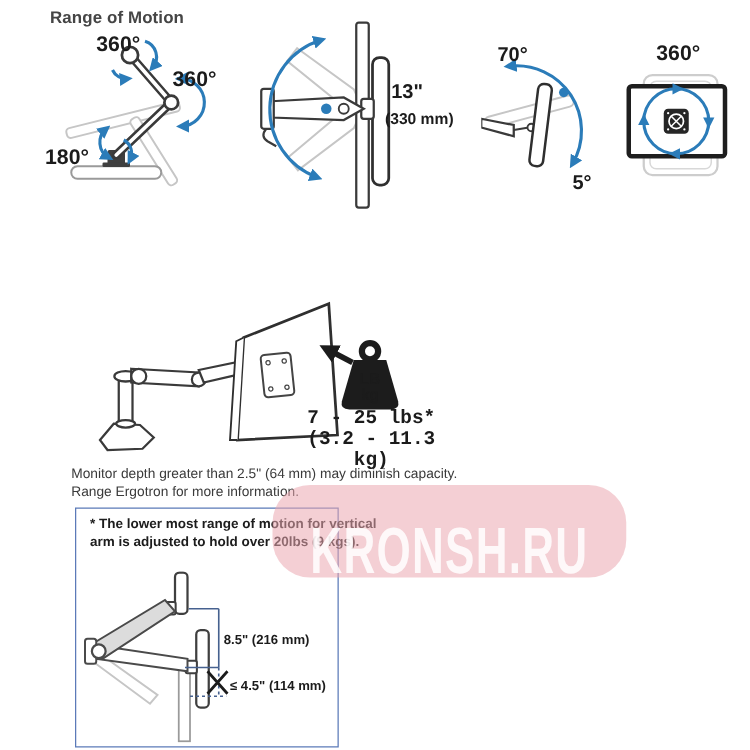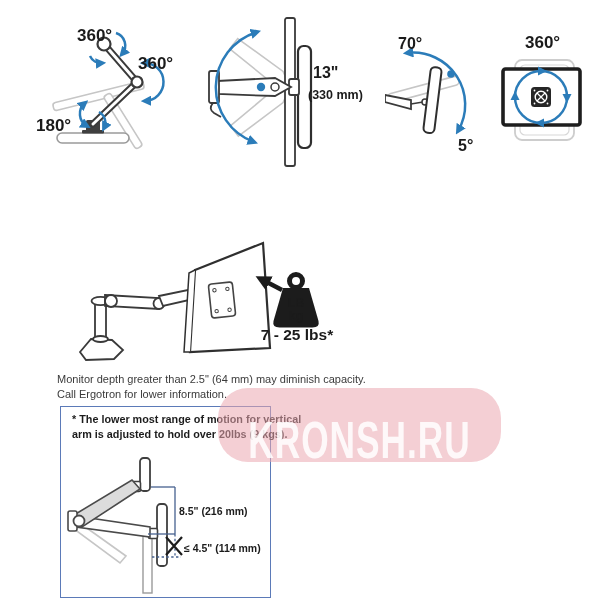--- a/index.html
+++ b/index.html
@@ -5,35 +5,36 @@
   html,body{margin:0;padding:0;background:#fff;}
   #canvas{position:relative;width:600px;height:600px;background:#fff;overflow:hidden;
           font-family:"Liberation Sans",sans-serif;}
   .abs{position:absolute;}
   .sec-title{font-size:13.5px;font-weight:700;color:#454545;letter-spacing:.1px;}
   svg text{font-family:"Liberation Sans",sans-serif;font-weight:700;fill:#1b1b1b;}
   .deg{font-size:17px;}
   .ghost{fill:#fff;stroke:#c6c6c6;stroke-width:1.6;}
   .tube{fill:#fff;stroke:#3a3a3a;stroke-width:1.8;}
   .blue{stroke:#2b7cb9;stroke-width:2.5;fill:none;}
-  .cap-label{font-size:15.5px;font-weight:700;color:#1b1b1b;line-height:17px;text-align:center;}
+  .cap-label{font-size:15.5px;font-weight:700;color:#1b1b1b;line-height:17px;text-align:center;font-family:Liberation Mono, monospace;}
   .note{font-size:11px;color:#3a3a3a;line-height:15px;}
   .fn-box{border:1.4px solid #5b7ab8;background:#fff;}
   .fn-line{font-size:10.8px;font-weight:700;color:#1c1c1c;line-height:14.8px;white-space:pre;}
   .watermark{left:218px;top:388px;width:283px;height:74px;border-radius:30px;
              background:rgba(235,168,177,0.55);display:flex;align-items:flex-end;
              justify-content:center;z-index:40;}
   .watermark span{font-weight:700;font-size:36px;color:rgba(255,255,255,0.85);
                   transform:scale(0.98,1.45);letter-spacing:1px;}
 </style>
 </head>
 <body>
 
 <div id="canvas">
 
+  <div class="abs sec-title" style="left:40px;top:6px;">Range of Motion</div>
 
   <svg class="abs" style="left:30px;top:18px;" width="165" height="150" viewBox="0 0 165 150">
     <defs>
       <marker id="ar1" viewBox="0 0 10 10" refX="6" refY="5" markerWidth="4.2" markerHeight="4.2" orient="auto-start-reverse">
         <path d="M0,0 L10,5 L0,10 Z" fill="#2b7cb9"></path>
       </marker>
     </defs>
     <g>
       <g transform="rotate(-14 68 78)">
           <rect class="ghost" x="22" y="74" width="93" height="8" rx="3"></rect>
@@ -176,25 +177,26 @@
     <g>
       <circle cx="241" cy="41" r="6.5" fill="none" stroke="#1c1c1c" stroke-width="5"></circle>
       <path d="M228,48 L254,48 L263.5,81 Q265,87.5 257.5,87.5 L224.5,87.5 Q217,87.5 218.5,81 Z" fill="#1c1c1c"></path>
       <text x="241" y="67" text-anchor="middle" style="font-size:12.5px;" fill="#fff">LB</text>
       <text x="241" y="80" text-anchor="middle" style="font-size:12.5px;" fill="#fff">kg</text>
     </g>
   </svg>
 
   <div class="abs cap-label" style="left:233px;top:326px;width:128px;">
     <div>7 - 25 lbs*</div>
+    <div>(3.2 - 11.3 kg)</div>
   </div>
 
   <div class="abs note" style="left:57px;top:372px;width:340px;">
     <div>Monitor depth greater than 2.5" (64 mm) may diminish capacity.</div>
-    <div>Call Ergotron for lower information.</div>
+    <div>Range Ergotron for more information.</div>
   </div>
 
   <div class="abs fn-box" style="left:60px;top:406px;width:209px;height:190px;">
     <div class="abs" style="left:11px;top:5px;">
       <div class="fn-line">* The lower most range of motion for vertical</div>
       <div class="fn-line">arm is adjusted to hold over 20lbs (9 kgs).</div>
     </div>
     <svg class="abs" style="left:1px;top:50px;" width="205" height="138" viewBox="0 0 205 138">
       <polygon class="ghost" points="15,64 64,99 58,106 12,72"></polygon>
       <rect x="81" y="74" width="9" height="62" fill="#fff" stroke="#9a9a9a" stroke-width="1.4"></rect>

